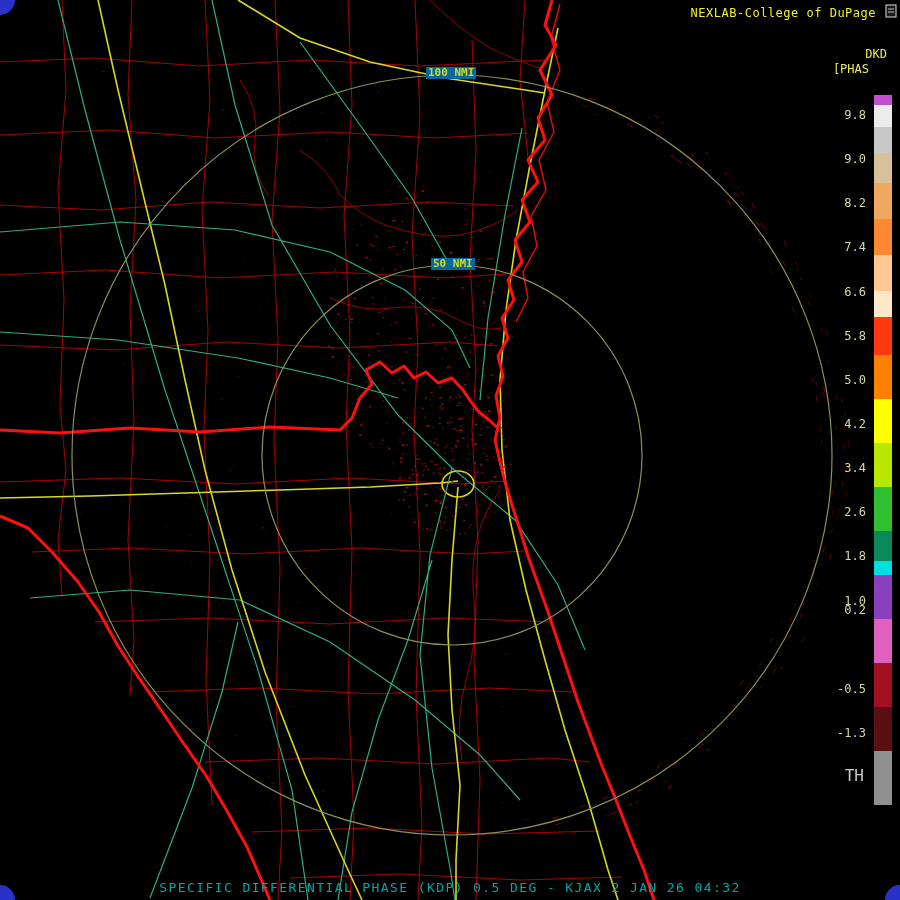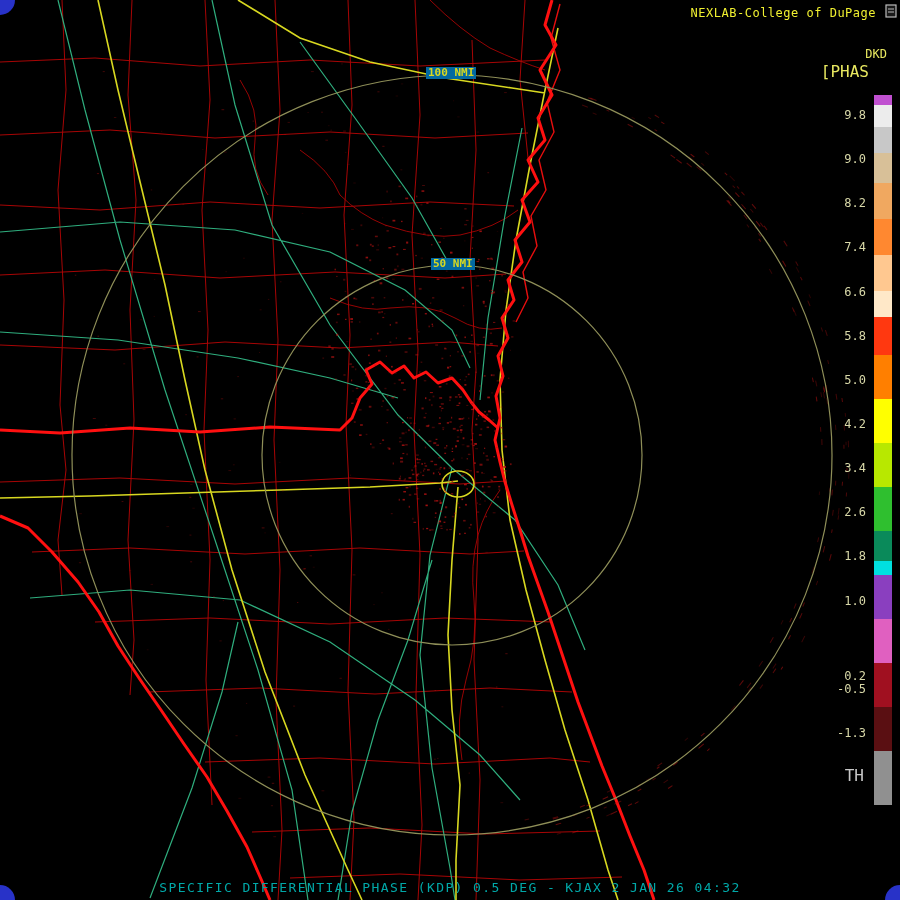--- a/index.html
+++ b/index.html
@@ -12,21 +12,21 @@
   .coast2{stroke:var(--coast);stroke-width:1.4;fill:none;opacity:.9;}
   .border{stroke:var(--coast);stroke-width:3;fill:none;stroke-linejoin:round;}
   .gyellow{stroke:var(--road_yellow);stroke-width:1.6;fill:none;}
   .ggreen{stroke:var(--road_green);stroke-width:1.2;fill:none;}
   .ring{stroke:var(--ring);stroke-width:1.2;fill:none;}
   .ring-label{position:absolute;color:var(--road_yellow);font-size:11px;font-weight:bold;
               background:#0369a1;padding:0 2px;line-height:12px;}
   .title{position:absolute;top:6px;right:24px;color:var(--title);font-size:12px;letter-spacing:.5px;}
   .winicon{position:absolute;top:4px;right:3px;width:12px;height:14px;}
   .prod-code{position:absolute;top:47px;right:13px;color:var(--prod);font-size:12px;}
-  .prod-units{position:absolute;top:62px;right:31px;color:var(--prod);font-size:16px;}
+  .prod-units{position:absolute;top:62px;right:31px;color:var(--prod);font-size:12px;}
   .colorbar{position:absolute;top:95px;right:8px;width:18px;display:flex;flex-direction:column;}
   .ticks{position:absolute;inset:0;pointer-events:none;}
   .tick{position:absolute;right:34px;color:var(--tick);font-size:12px;transform:translateY(-50%);}
   .th-label{position:absolute;right:36px;top:775px;color:var(--th);font-size:16px;transform:translateY(-50%);}
   .status{position:absolute;bottom:5px;left:0;right:0;text-align:center;color:var(--status);
           font-size:13px;letter-spacing:1.4px;white-space:pre;}
   .corner{position:absolute;width:15px;height:15px;background:var(--corner);}
   .corner.tl{top:0;left:0;border-bottom-right-radius:100%;}
   .corner.bl{bottom:0;left:0;border-top-right-radius:100%;}
   .corner.br{bottom:0;right:0;border-top-left-radius:100%;}
@@ -891,21 +891,21 @@
       <div class="tick" style="top: 203.28px; text-align: center;">8.2</div>
       <div class="tick" style="top: 247.42px;">7.4</div>
       <div class="tick" style="top: 291.56px;">6.6</div>
       <div class="tick" style="top: 335.7px; margin-left: 15px;">5.8</div>
       <div class="tick" style="top: 379.84px;">5.0</div>
       <div class="tick" style="top: 423.98px;">4.2</div>
       <div class="tick" style="top: 468.12px;">3.4</div>
       <div class="tick" style="top: 512.26px;">2.6</div>
       <div class="tick" style="top: 556.4px;">1.8</div>
       <div class="tick" style="top: 600.54px; text-align: right;">1.0</div>
-      <div class="tick" style="top: 676px;">0.2</div>
+      <div class="tick" style="top: 610px;">0.2</div>
       <div class="tick" style="top: 688.82px;">-0.5</div>
       <div class="tick" style="top: 732.96px;">-1.3</div>
     </div>
   <div class="th-label">TH</div>
 
   <div class="status">SPECIFIC DIFFERENTIAL PHASE (KDP) 0.5 DEG - KJAX 2 JAN 26 04:32</div>
 
   <div class="corner tl"></div>
   <div class="corner bl"></div>
   <div class="corner br"></div>

